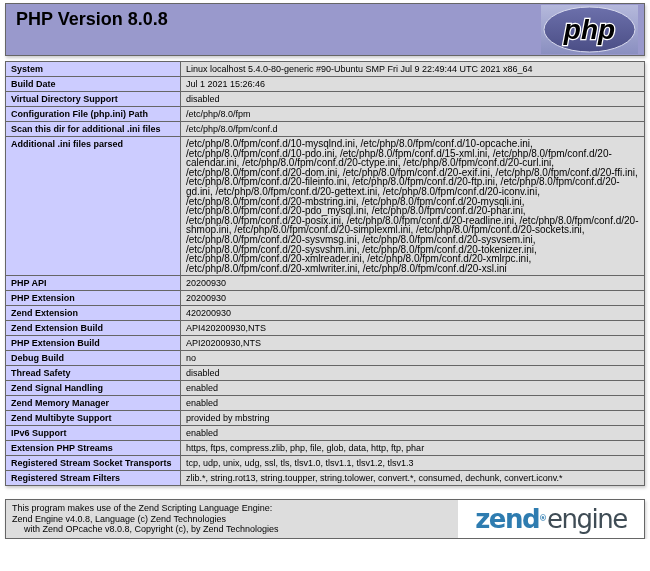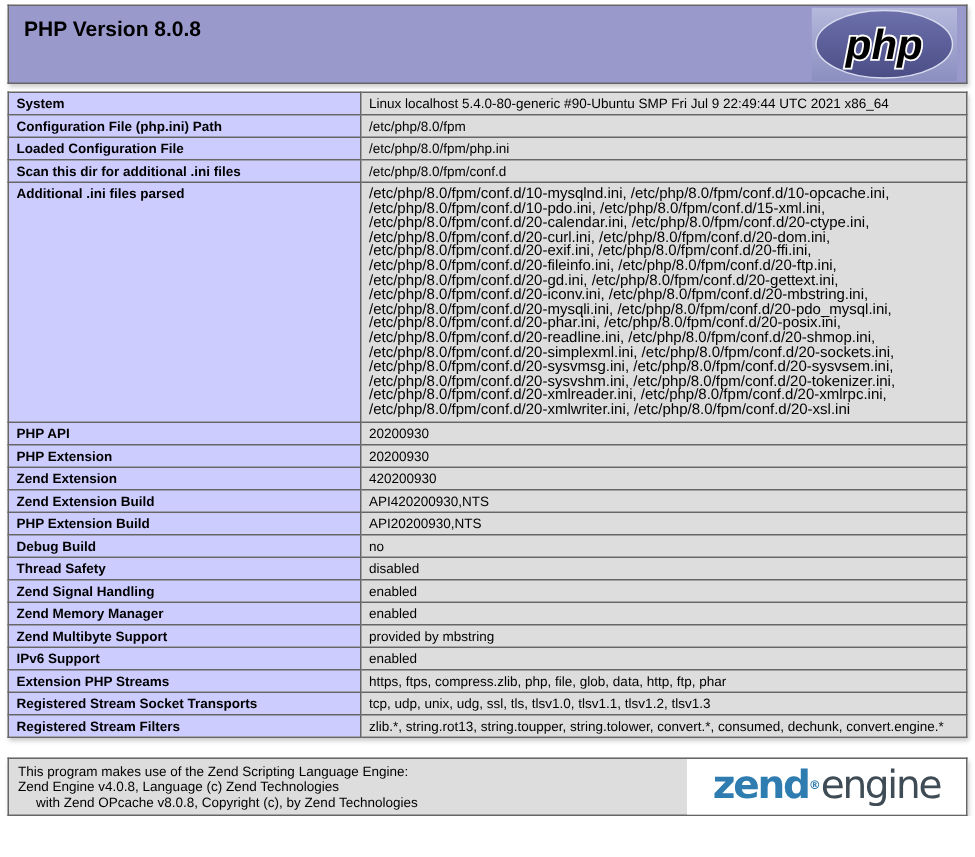--- a/index.html
+++ b/index.html
@@ -10,25 +10,25 @@
   *{box-sizing:border-box;}
   html,body{margin:0;padding:0;background:var(--page-bg);}
   body{font-family:"Liberation Sans",sans-serif;color:var(--text);}
   .page{width:640px;margin:3px auto 0;}
   table{border-collapse:collapse;width:100%;box-shadow:1px 2px 3px #ccc;}
   td{border:1px solid var(--border);vertical-align:baseline;
      padding:2px 5px;font-size:9px;line-height:10px;color:var(--text);}
   
   .header-table td{background:var(--header-bg);padding:1px 6px;}
   .header-cell{display:flex;justify-content:space-between;align-items:flex-start;}
-  h1.page-title{font-size:14px;font-weight:bold;margin:9px 16px 0 4px;color:#000;}
+  h1.page-title{font-size:18px;font-weight:bold;margin:9px 16px 0 4px;color:#000;}
   .php-logo{display:block;margin:0;}
   
   .info-table{margin-top:5px;}
-  td.e{background:var(--label-bg);font-weight:bold;width:235px;}
+  td.e{background:var(--label-bg);font-weight:bold;width:175px;}
   td.v{background:var(--value-bg);word-wrap:break-word;}
   td.v.long{font-size:10px;line-height:9.6px;}
   
   .footer-table{margin-top:13px;}
   .footer-table td{background:var(--value-bg);padding:0;}
   .credits-wrap{display:flex;align-items:stretch;min-height:32px;}
   .credits{flex:1;padding:3px 6px;font-size:9px;line-height:10.5px;}
   .credits .indent{padding-left:12px;}
   .zend-logo{width:186px;background:#fff;display:flex;align-items:center;
              justify-content:center;font-family:"DejaVu Sans",sans-serif;
@@ -72,26 +72,30 @@
     </tbody>
   </table>
 
   <table class="info-table">
     <tbody id="info-rows">
         <tr>
           <td class="e">System</td>
           <td class="v">Linux localhost 5.4.0-80-generic #90-Ubuntu SMP Fri Jul 9 22:49:44 UTC 2021 x86_64</td>
         </tr>
         <tr>
+          <td class="e">Build Date</td>
+          <td class="v">Jul 1 2021 15:26:46</td>
+        </tr>
+        <tr>
+          <td class="e">Virtual Directory Support</td>
+          <td class="v">disabled</td>
+        </tr>
+        <tr>
           <td class="e">Configuration File (php.ini) Path</td>
           <td class="v">/etc/php/8.0/fpm</td>
-        </tr>
-        <tr>
-          <td class="e">Loaded Configuration File</td>
-          <td class="v">/etc/php/8.0/fpm/php.ini</td>
         </tr>
         <tr>
           <td class="e">Scan this dir for additional .ini files</td>
           <td class="v">/etc/php/8.0/fpm/conf.d</td>
         </tr>
         <tr>
           <td class="e">Additional .ini files parsed</td>
           <td class="v long">/etc/php/8.0/fpm/conf.d/10-mysqlnd.ini, /etc/php/8.0/fpm/conf.d/10-opcache.ini, /etc/php/8.0/fpm/conf.d/10-pdo.ini, /etc/php/8.0/fpm/conf.d/15-xml.ini, /etc/php/8.0/fpm/conf.d/20-calendar.ini, /etc/php/8.0/fpm/conf.d/20-ctype.ini, /etc/php/8.0/fpm/conf.d/20-curl.ini, /etc/php/8.0/fpm/conf.d/20-dom.ini, /etc/php/8.0/fpm/conf.d/20-exif.ini, /etc/php/8.0/fpm/conf.d/20-ffi.ini, /etc/php/8.0/fpm/conf.d/20-fileinfo.ini, /etc/php/8.0/fpm/conf.d/20-ftp.ini, /etc/php/8.0/fpm/conf.d/20-gd.ini, /etc/php/8.0/fpm/conf.d/20-gettext.ini, /etc/php/8.0/fpm/conf.d/20-iconv.ini, /etc/php/8.0/fpm/conf.d/20-mbstring.ini, /etc/php/8.0/fpm/conf.d/20-mysqli.ini, /etc/php/8.0/fpm/conf.d/20-pdo_mysql.ini, /etc/php/8.0/fpm/conf.d/20-phar.ini, /etc/php/8.0/fpm/conf.d/20-posix.ini, /etc/php/8.0/fpm/conf.d/20-readline.ini, /etc/php/8.0/fpm/conf.d/20-shmop.ini, /etc/php/8.0/fpm/conf.d/20-simplexml.ini, /etc/php/8.0/fpm/conf.d/20-sockets.ini, /etc/php/8.0/fpm/conf.d/20-sysvmsg.ini, /etc/php/8.0/fpm/conf.d/20-sysvsem.ini, /etc/php/8.0/fpm/conf.d/20-sysvshm.ini, /etc/php/8.0/fpm/conf.d/20-tokenizer.ini, /etc/php/8.0/fpm/conf.d/20-xmlreader.ini, /etc/php/8.0/fpm/conf.d/20-xmlrpc.ini, /etc/php/8.0/fpm/conf.d/20-xmlwriter.ini, /etc/php/8.0/fpm/conf.d/20-xsl.ini</td>
         </tr>
         <tr>
@@ -141,21 +145,21 @@
         <tr>
           <td class="e">Extension PHP Streams</td>
           <td class="v">https, ftps, compress.zlib, php, file, glob, data, http, ftp, phar</td>
         </tr>
         <tr>
           <td class="e">Registered Stream Socket Transports</td>
           <td class="v">tcp, udp, unix, udg, ssl, tls, tlsv1.0, tlsv1.1, tlsv1.2, tlsv1.3</td>
         </tr>
         <tr>
           <td class="e">Registered Stream Filters</td>
-          <td class="v">zlib.*, string.rot13, string.toupper, string.tolower, convert.*, consumed, dechunk, convert.engine.*</td>
+          <td class="v">zlib.*, string.rot13, string.toupper, string.tolower, convert.*, consumed, dechunk, convert.iconv.*</td>
         </tr>
       </tbody>
   </table>
 
   <table class="footer-table">
     <tbody>
     <tr>
       <td>
         <div class="credits-wrap">
           <div class="credits">

